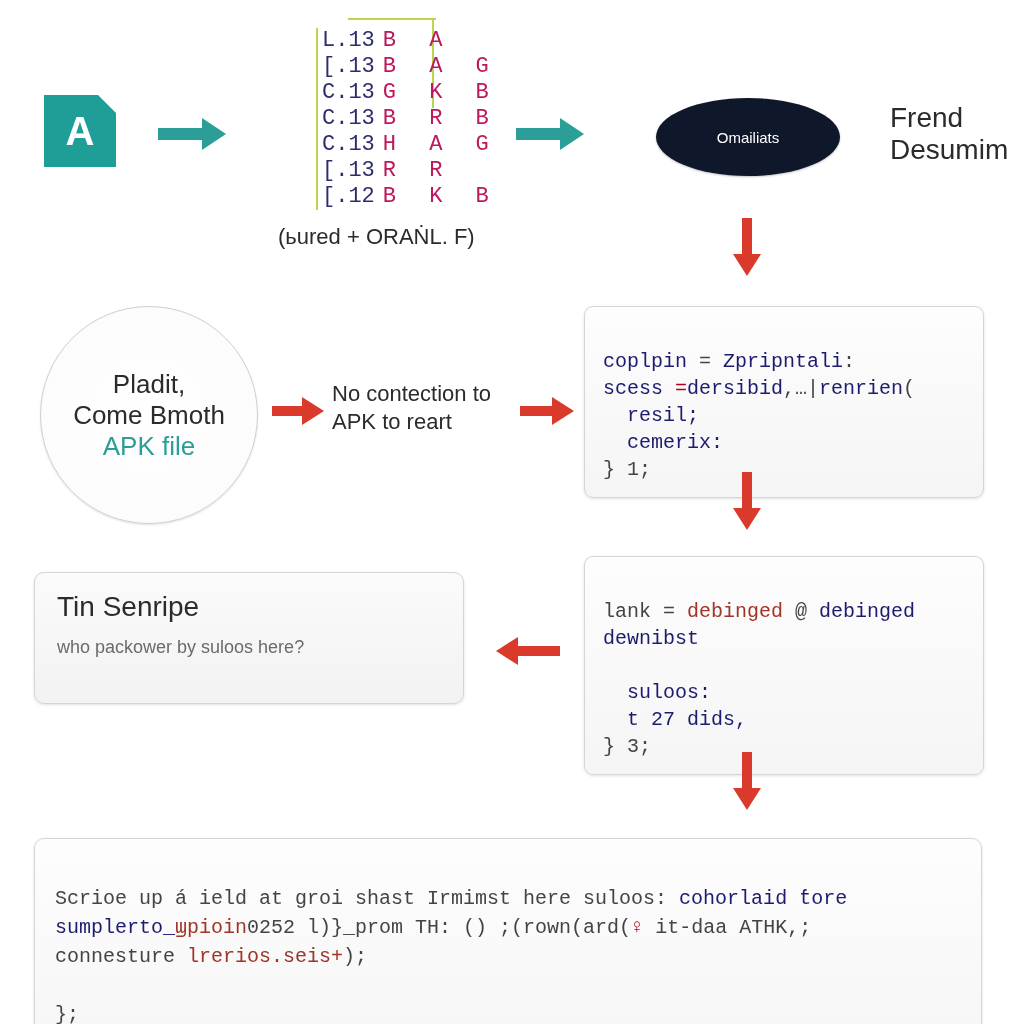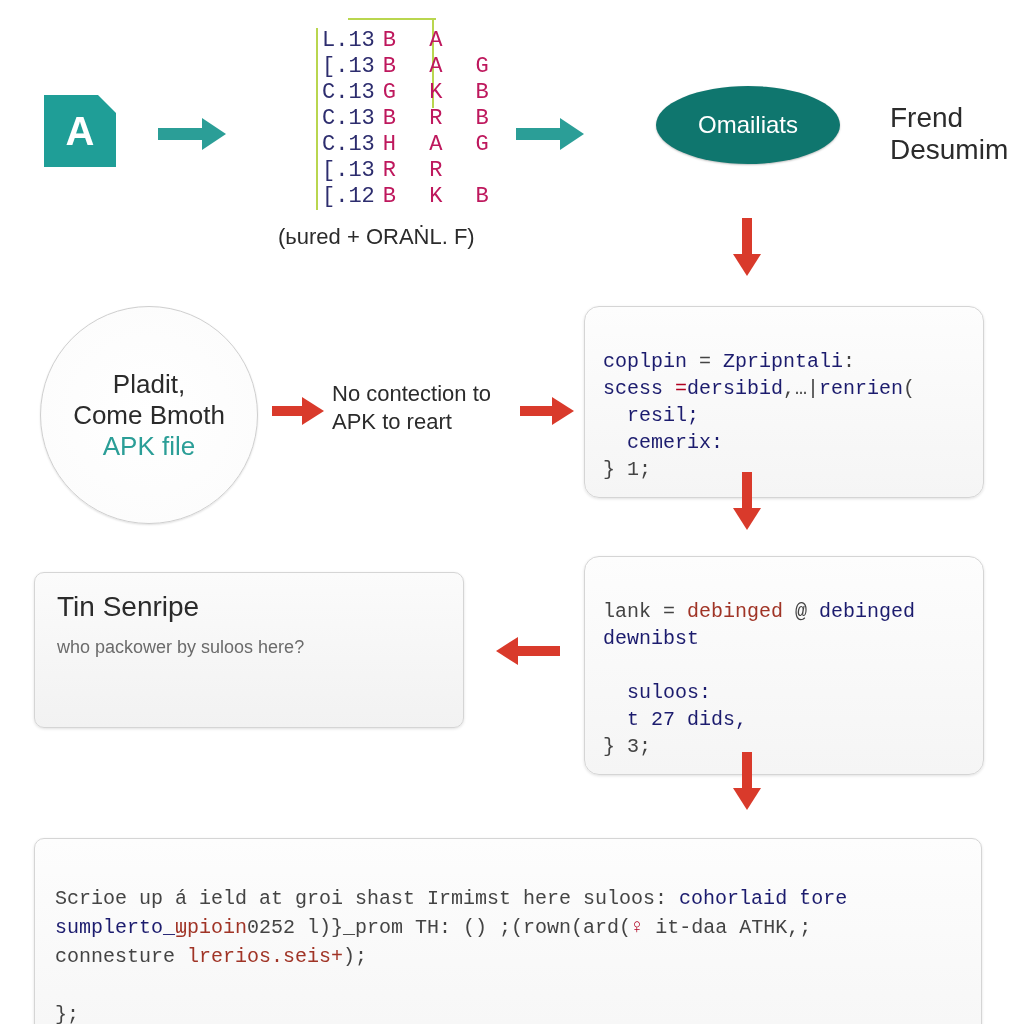--- a/index.html
+++ b/index.html
@@ -93,26 +93,26 @@
   .grid-block .idx { color: #2d2d6e; }
   .grid-block .ltr { color: #be185d; letter-spacing: 10px; padding-left: 8px;}
   .grid-block .line-a { border-left: 2px solid #b9d64f; padding-left: 4px;}
   .grid-caption {
     position: absolute; left: 278px; top: 224px;
     font-size: 22px; color: #2b2b2b;
   }
 
   
   .ellipse {
-    position: absolute; left: 656px; top: 86px;
+    position: absolute; left: 656px; top: 98px;
     width: 184px; height: 78px;
-    background: #0f766e;
+    background: #0f172a;
     border-radius: 50%;
     display: flex; align-items: center; justify-content: center;
-    color: #fff; font-size: 24px;
+    color: #fff; font-size: 15px;
     box-shadow: 0 1px 2px rgba(0,0,0,0.25);
   }
 
   .right-text {
     position: absolute; left: 890px; top: 102px;
     font-size: 28px; color: #2b2b2b; line-height: 1.15;
   }
 
   
   .circle-node {
@@ -129,39 +129,39 @@
 
   .mid-text {
     position: absolute; left: 332px; top: 380px;
     font-size: 22px; color: #2b2b2b; line-height: 1.25;
     width: 180px; text-align: left;
   }
 
   
   .card {
     position: absolute;
-    border: 1px solid #d5d5d5; border-radius: 15px;
+    border: 1px solid #d5d5d5; border-radius: 9px;
     background: linear-gradient(#fdfdfd,#f5f5f5);
     box-shadow: 0 1px 3px rgba(0,0,0,0.12);
     padding: 14px 18px;
     font-family: "Consolas","Courier New",monospace;
     font-size: 20px; line-height: 1.35;
     color: #333;
     white-space: pre;
   }
   .tk-id   { color: #1c1c6e; }
   .tk-punc { color: #444; }
   .tk-call { color: #1c1c6e; }
   .tk-str  { color: #a03426; }
   .tk-op   { color: #b00020; }
 
   
   .tin-card {
     position: absolute; left: 34px; top: 572px;
-    width: 430px; height: 156px;
+    width: 430px; height: 132px;
     border: 1px solid #d5d5d5; border-radius: 10px;
     background: linear-gradient(#fbfbfb,#f2f2f2);
     box-shadow: 0 1px 3px rgba(0,0,0,0.12);
     padding: 18px 22px;
   }
   .tin-card h3 { font-weight: 400; font-size: 28px; color: #2b2b2b; margin-bottom: 14px; }
   .tin-card p  { font-size: 18px; color: #6b6b6b; }
 
   
   .wide-card {

